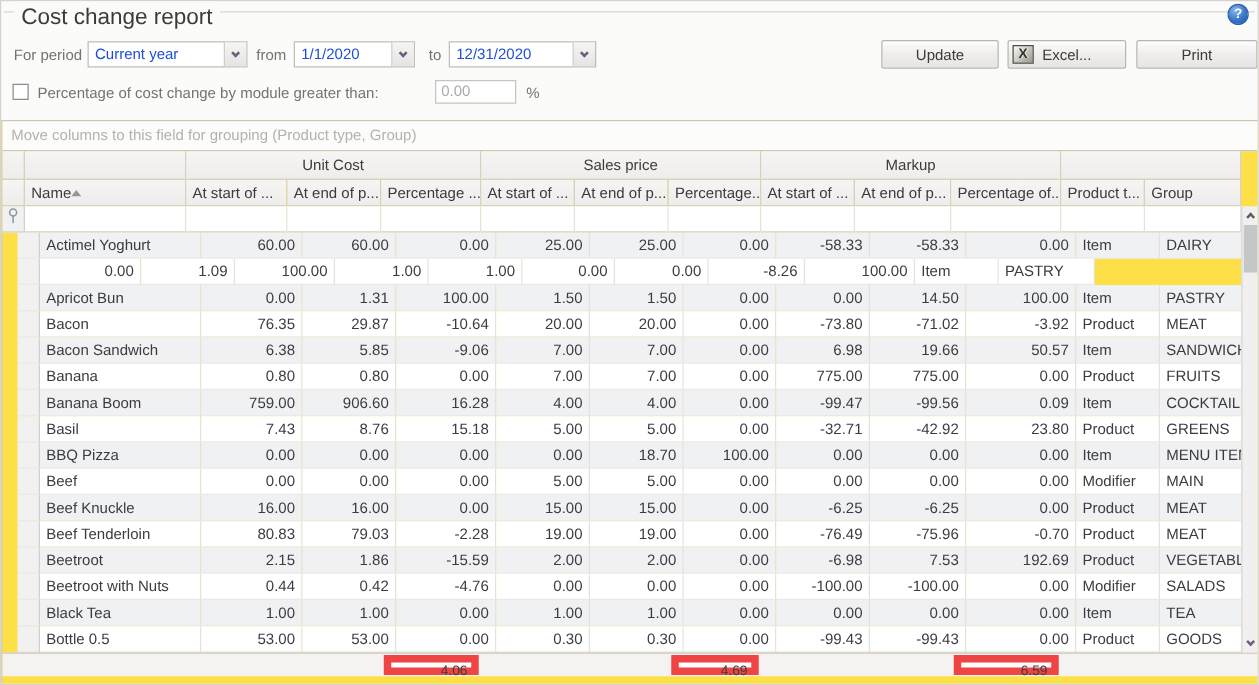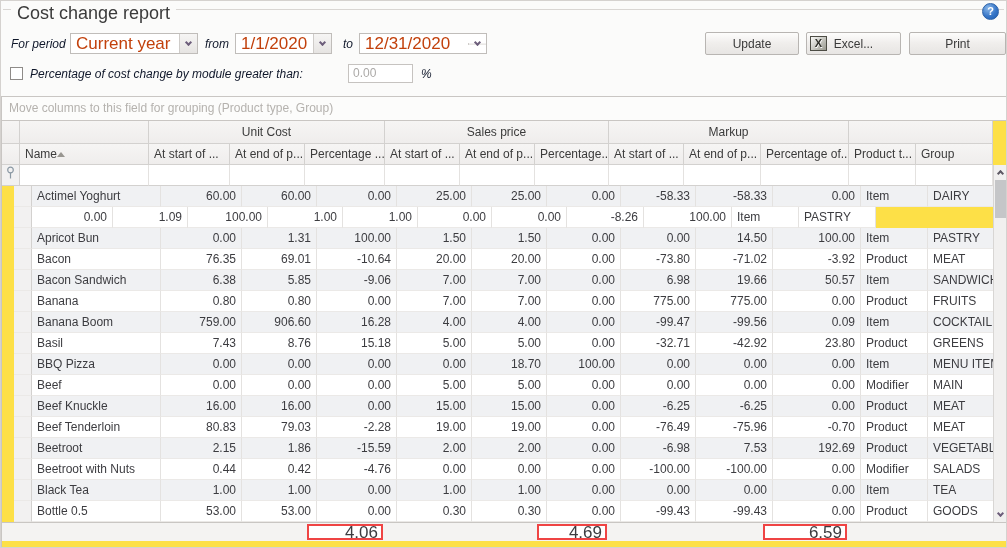--- a/index.html
+++ b/index.html
@@ -8,24 +8,24 @@
   .app { position:relative; width:1007px; height:548px; background:#fbfbfa; border:1px solid #d5d2cf; overflow:hidden; }
 
   
   .gb-top { position:absolute; top:8px; left:2px; right:2px; border-top:1px solid #d9d6d3; }
   .title { position:absolute; left:10px; top:0px; padding:0 6px; background:#fbfbfa; font-size:18px; color:#3b3b3b; line-height:24px; }
 
   .help { position:absolute; right:7px; top:2px; width:17px; height:17px; border-radius:50%;
           background:radial-gradient(circle at 35% 28%, #8ab7e9, #3877c8 55%, #1d5cb0);
           border:1px solid #2d62a8; color:#fff; font-size:11px; font-weight:bold; text-align:center; line-height:15px; }
 
-  .lbl { position:absolute; font-size:12px; color:#0f172a; line-height:14px;font-style:italic; }
+  .lbl { position:absolute; font-size:12px; color:#737373; line-height:14px; }
 
   .combo { position:absolute; height:21px; background:#fff; border:1px solid #c0bdba; display:flex; }
-  .combo-text { flex:1; font-size:17px; color:#c2410c; line-height:19px; padding-left:5px; overflow:hidden; white-space:nowrap; }
+  .combo-text { flex:1; font-size:12px; color:#1d4ed8; line-height:19px; padding-left:5px; overflow:hidden; white-space:nowrap; }
   .combo-btn { width:18px; border-left:1px solid #cfccc9; background:linear-gradient(#f6f5f4,#e6e4e2); display:flex; align-items:center; justify-content:center; }
   .chev-dn { width:5px; height:5px; border-right:2px solid #6d5e7b; border-bottom:2px solid #6d5e7b; transform:rotate(45deg); margin-top:-3px; }
 
   .btn { position:absolute; height:23px; border:1px solid #b8b5b2; border-radius:2px;
          background:linear-gradient(#fdfdfc,#f0eeec 48%,#e7e5e3); font-size:12px; color:#3a3a3a;
          display:flex; align-items:center; justify-content:center; }
   .xl-icon { position:absolute; left:3px; top:3px; width:17px; height:15px; border:1px solid #4c4c44;
              background:linear-gradient(135deg,#f8f8f6,#99998f); font-size:11px; font-weight:bold; color:#30302a;
              text-align:center; line-height:13px; text-shadow:0.5px 0.5px 0 #ffffff; }
 
@@ -58,22 +58,22 @@
 
   
   .cw0{width:18px}.cw-name{width:129px}.cw-a{width:81px}.cw-b{width:75px}.cw-c{width:80px}
   .cw-d{width:75px}.cw-e{width:75px}.cw-f{width:74px}.cw-g{width:75px}.cw-h{width:77px}
   .cw-i{width:88px}.cw-j{width:67px}.cw-k{width:77px}
   .bw-name{width:129px}.bw-uc{width:236px}.bw-sp{width:224px}.bw-mk{width:240px}.bw-end{width:144px}
 
   #grid-rows { height:336px; overflow:hidden;padding-left:12px; }
 
   .gfooter { position:relative; height:19px; background:#f4f3f2; border-top:1px solid #c9c6c3; width:1005px; }
-  .fbox { position:absolute; top:1px; height:16px; background:#fff; border:2px solid #ef4444;
-          font-size:17px; color:#3c3c40; text-align:right; line-height:14px; padding-right:3px; }
+  .fbox { position:absolute; top:1px; height:16px; background:#fff; border:6px solid #ef4444;
+          font-size:11px; color:#3c3c40; text-align:right; line-height:14px; padding-right:3px; }
   .fb1{left:305px;width:76px}.fb2{left:535px;width:70px}.fb3{left:761px;width:84px}
 
   .bottom-strip { position:absolute; left:0; bottom:0; width:1005px; height:7px; background:linear-gradient(#fbfbfa,#d6d4d2); border-top:1px solid #cecbc8; }
 
   .vscroll { position:absolute; right:0; top:68px; width:14px; height:357px; background:#f1f0ef; border-left:1px solid #d8d6d4; }
   .varrow { position:absolute; left:0; width:13px; height:14px; display:flex; align-items:center; justify-content:center; }
   .varrow.up{top:0} .varrow.down{bottom:0}
   .chev-up2 { width:5px; height:5px; border-left:2px solid #5e5964; border-top:2px solid #5e5964; transform:rotate(45deg); margin-top:3px; }
   .chev-dn2 { width:5px; height:5px; border-right:2px solid #6d5e7b; border-bottom:2px solid #6d5e7b; transform:rotate(45deg); margin-bottom:3px; }
   .vthumb { position:absolute; left:1px; top:15px; width:11px; height:38px; background:#c5c6c8; }
@@ -100,21 +100,21 @@
 
   <div class="combo" style="left:234px; top:32px; width:97px;">
     <span class="combo-text">1/1/2020</span>
     <span class="combo-btn">
         <i class="chev-dn"></i>
       </span>
   </div>
 
   <span class="lbl" style="left:342px; top:36px;">to</span>
 
-  <div class="combo" style="left:358px; top:32px; width:128px;align-items:center;">
+  <div class="combo" style="left:358px; top:32px; width:118px;">
     <span class="combo-text">12/31/2020</span>
     <span class="combo-btn">
         <i class="chev-dn"></i>
       </span>
   </div>
 
   <div class="btn" style="left:704px; top:31px; width:94px;">Update</div>
   <div class="btn" style="left:805px; top:31px; width:95px;">
     <span class="xl-icon">X</span>
     <span>Excel...</span>
@@ -219,21 +219,21 @@
           <div class="c cw-g num">0.00</div>
           <div class="c cw-h num">14.50</div>
           <div class="c cw-i num">100.00</div>
           <div class="c cw-j tl">Item</div>
           <div class="c cw-k tl">PASTRY</div>
         </div>
         <div class="r drow">
           <div class="c cw0 gut"></div>
           <div class="c cw-name tl">Bacon</div>
           <div class="c cw-a num">76.35</div>
-          <div class="c cw-b num">69.01</div>
+          <div class="c cw-b num">29.87</div>
           <div class="c cw-c num">-10.64</div>
           <div class="c cw-d num">20.00</div>
           <div class="c cw-e num">20.00</div>
           <div class="c cw-f num">0.00</div>
           <div class="c cw-g num">-73.80</div>
           <div class="c cw-h num">-71.02</div>
           <div class="c cw-i num">-3.92</div>
           <div class="c cw-j tl">Product</div>
           <div class="c cw-k tl">MEAT</div>
         </div>

